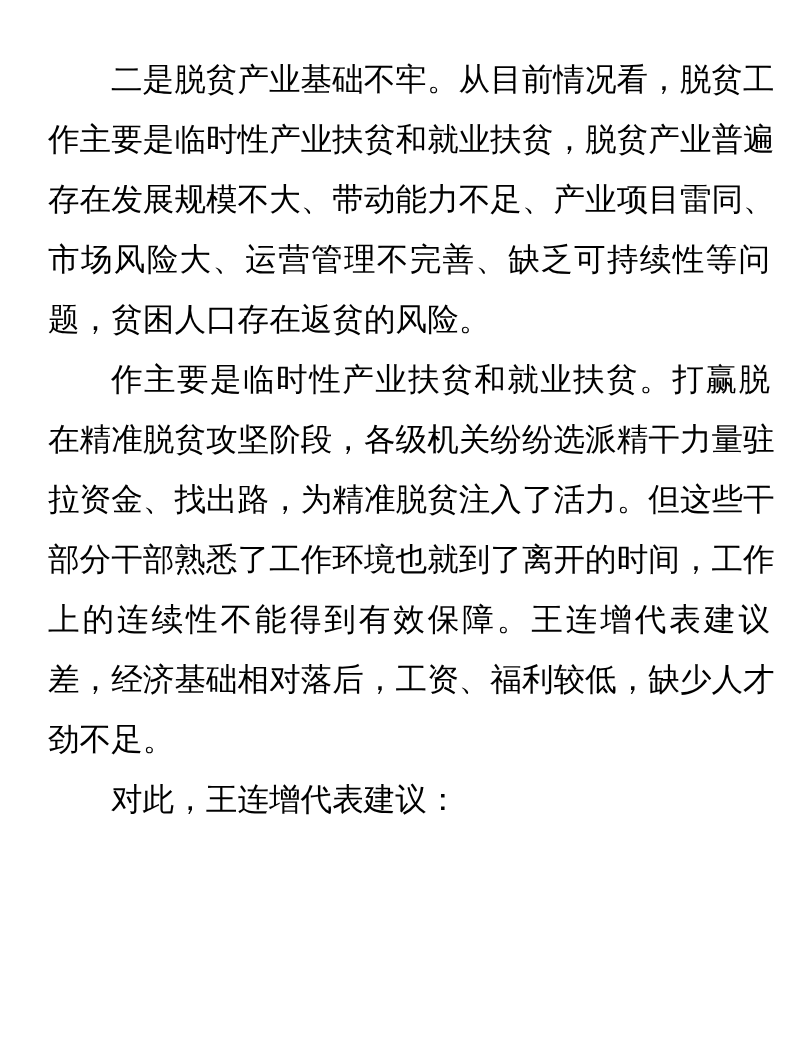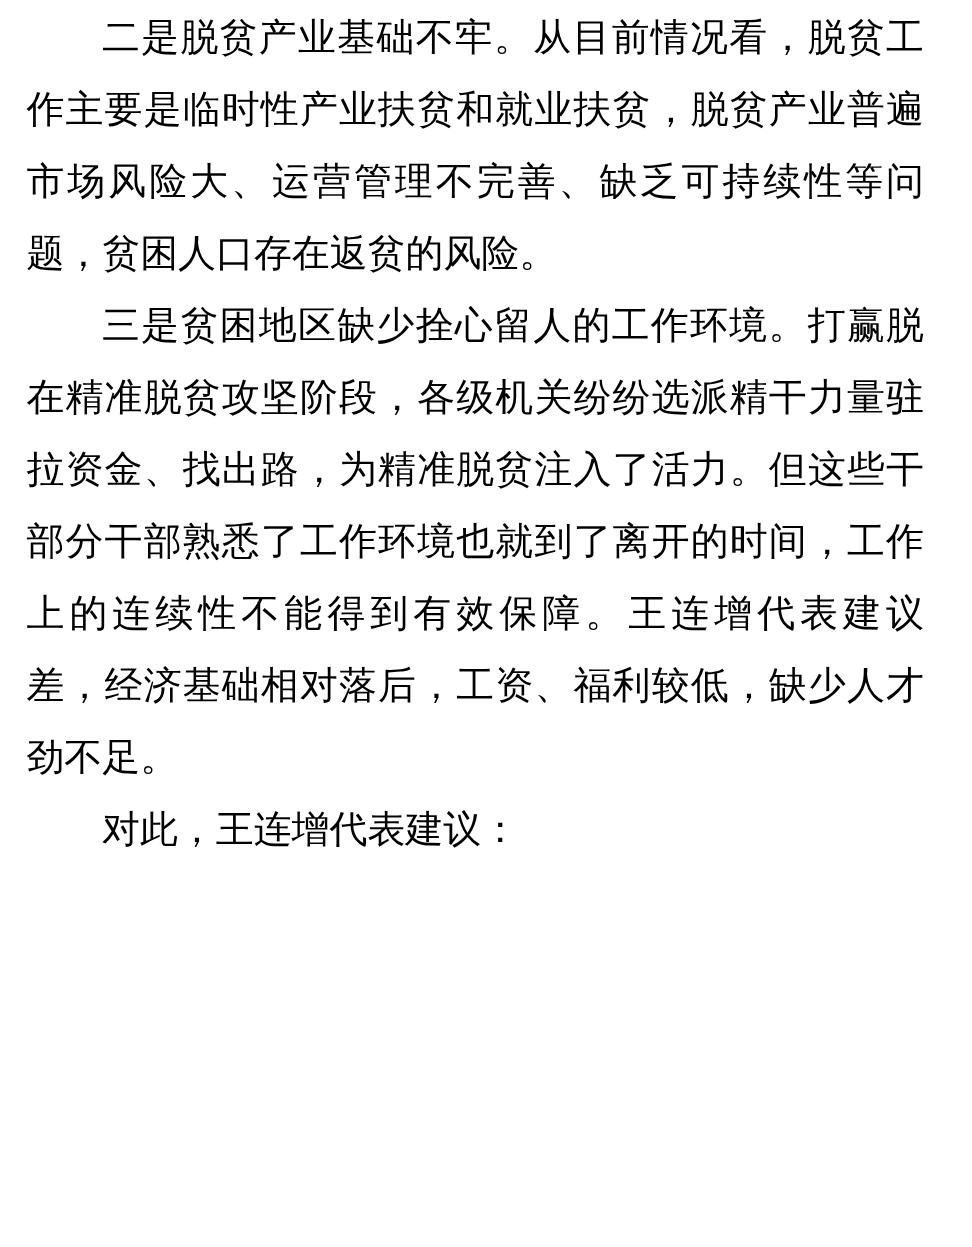--- a/index.html
+++ b/index.html
@@ -8,21 +8,22 @@
     background: #ffffff;
   }
   body {
     width: 810px;
     height: 1039px;
     overflow: hidden;
     font-family: "Liberation Sans", sans-serif;
     color: #000000;
   }
   .doc {
-    padding: 1px 40px 0 22px; 
+    padding: 1px 40px 0 48px; 
+    margin-top: 48px;
   }
   .paragraph {
     margin: 0;
     padding: 0;
   }
   .line {
     height: 60px;
     line-height: 60px;
     font-size: 31.6px;
     white-space: nowrap;
@@ -41,25 +42,26 @@
   }
 </style>
 </head>
 <body>
 
 <div class="doc">
   <div id="document-body">
       <div class="paragraph">
         <div class="line para-first">二是脱贫产业基础不牢。从目前情况看，脱贫工</div>
         <div class="line">作主要是临时性产业扶贫和就业扶贫，脱贫产业普遍</div>
+        <div class="line">存在发展规模不大、带动能力不足、产业项目雷同、</div>
         <div class="line">市场风险大、运营管理不完善、缺乏可持续性等问</div>
         <div class="line para-last">题，贫困人口存在返贫的风险。</div>
       </div>
       <div class="paragraph">
-        <div class="line para-first">三是贫困地区缺少拴心留人的工作环境。打赢脱</div>
+        <div class="line para-first">作主要是临时性产业扶贫和就业扶贫。打赢脱</div>
         <div class="line">在精准脱贫攻坚阶段，各级机关纷纷选派精干力量驻</div>
         <div class="line">拉资金、找出路，为精准脱贫注入了活力。但这些干</div>
         <div class="line">部分干部熟悉了工作环境也就到了离开的时间，工作</div>
         <div class="line">上的连续性不能得到有效保障。王连增代表建议</div>
         <div class="line">差，经济基础相对落后，工资、福利较低，缺少人才</div>
         <div class="line para-last">劲不足。</div>
       </div>
       <div class="paragraph">
         <div class="line para-first para-last">对此，王连增代表建议：</div>
       </div>

